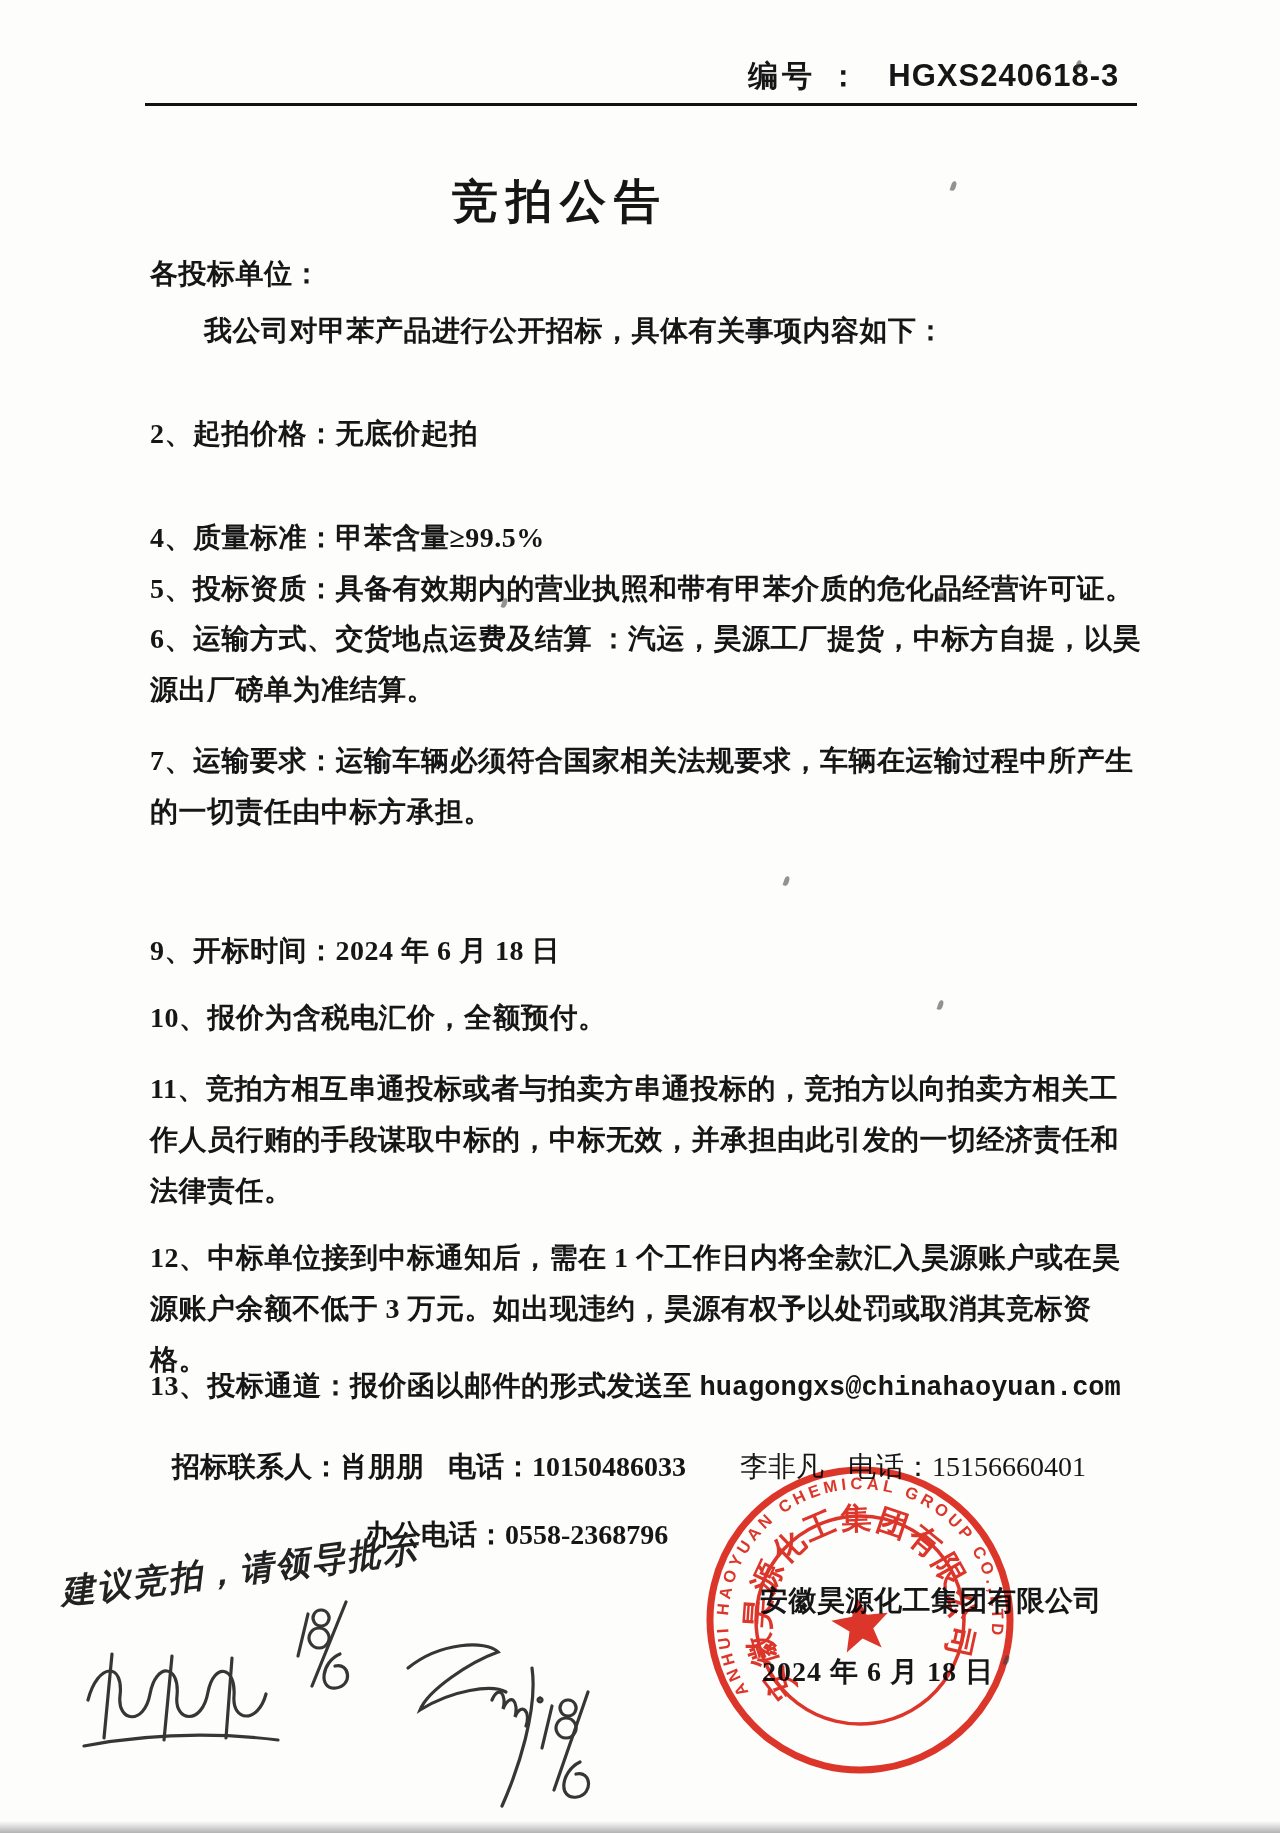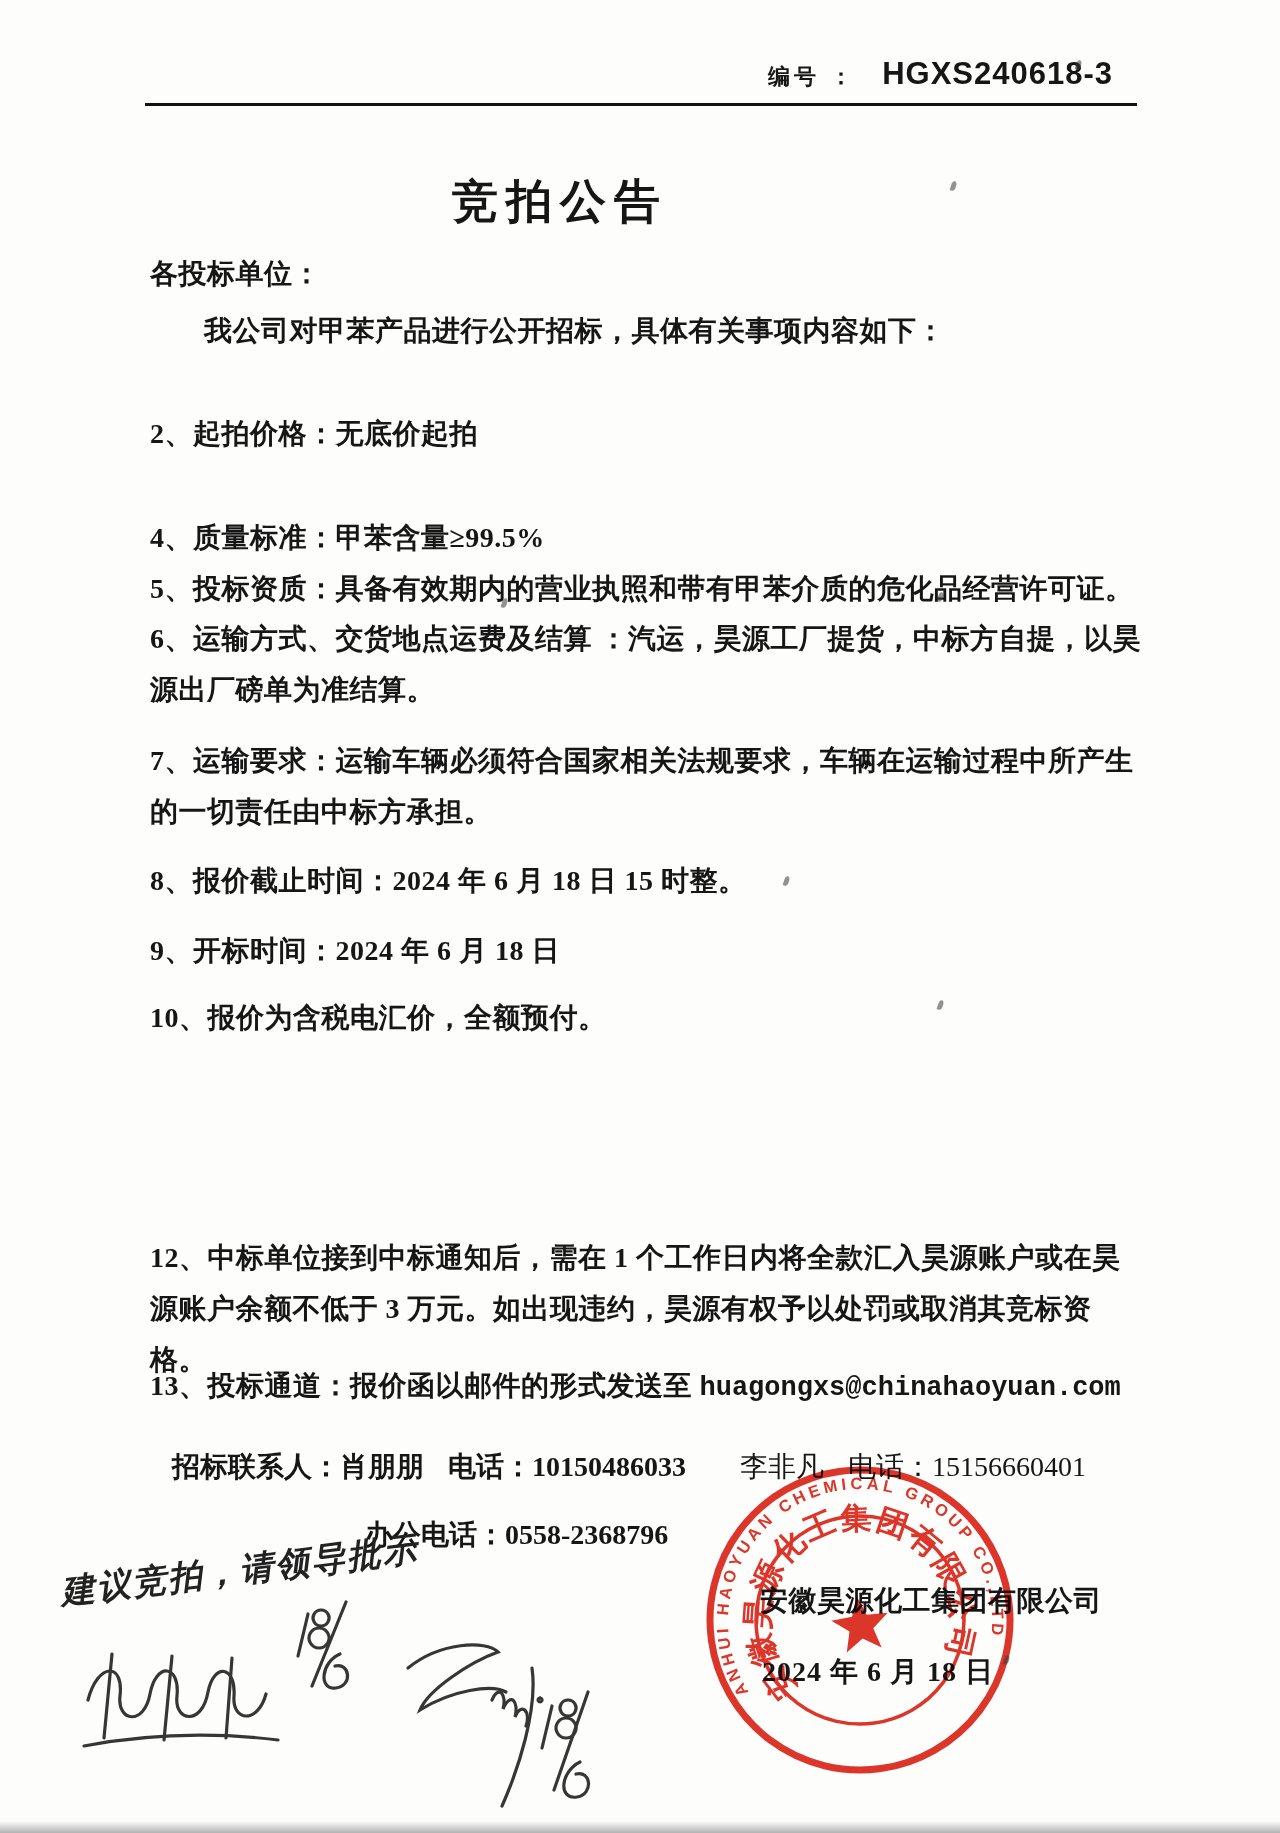--- a/index.html
+++ b/index.html
@@ -11,21 +11,21 @@
     overflow:hidden;
   }
   .page{position:absolute;inset:0;}
   
   .doc-no{
     position:absolute;left:748px;top:56px;
     font-family:"Liberation Sans","DejaVu Sans",sans-serif;
     font-weight:700;font-size:31px;letter-spacing:1px;
     display:flex;gap:26px;align-items:baseline;white-space:nowrap;
   }
-  .doc-no .lbl{font-size:22px;letter-spacing:4px;margin-left:20px;}
+  .doc-no .lbl{font-size:30px;letter-spacing:4px;}
   .rule{position:absolute;left:145px;top:103px;width:992px;height:3px;background:#121212;}
   .title{
     position:absolute;left:160px;top:171px;width:800px;margin:0;
     text-align:center;font-size:46px;font-weight:700;letter-spacing:8px;
   }
   
   .line,.clause{
     position:absolute;left:150px;width:995px;
     font-size:28px;font-weight:700;letter-spacing:.5px;
     line-height:51px;
@@ -68,23 +68,23 @@
   <h1 class="title">竞拍公告</h1>
 
   <div class="line" style="top:248px">各投标单位：</div>
   <div class="line intro" style="top:305px">我公司对甲苯产品进行公开招标，具体有关事项内容如下：</div>
 
   <div class="clause" style="top:408px">2、起拍价格：无底价起拍</div>
   <div class="clause" style="top:512px">4、质量标准：甲苯含量≥99.5%</div>
   <div class="clause" style="top:563px">5、投标资质：具备有效期内的营业执照和带有甲苯介质的危化品经营许可证。</div>
   <div class="clause" style="top:613px">6、运输方式、交货地点运费及结算 ：汽运，昊源工厂提货，中标方自提，以昊源出厂磅单为准结算。</div>
   <div class="clause" style="top:735px">7、运输要求：运输车辆必须符合国家相关法规要求，车辆在运输过程中所产生的一切责任由中标方承担。</div>
-  <div class="clause" style="top:855px">8、报价截止时间：2024 年 6 月 18 日 15 时整。</div>
   <div class="clause" style="top:925px">9、开标时间：2024 年 6 月 18 日</div>
   <div class="clause" style="top:992px">10、报价为含税电汇价，全额预付。</div>
+  <div class="clause" style="top:1063px">11、竞拍方相互串通投标或者与拍卖方串通投标的，竞拍方以向拍卖方相关工作人员行贿的手段谋取中标的，中标无效，并承担由此引发的一切经济责任和法律责任。</div>
   <div class="clause" style="top:1232px">12、中标单位接到中标通知后，需在 1 个工作日内将全款汇入昊源账户或在昊源账户余额不低于 3 万元。如出现违约，昊源有权予以处罚或取消其竞标资格。</div>
   <div class="clause" style="top:1360px">
     <span>13、投标通道：报价函以邮件的形式发送至 </span><span class="email">huagongxs@chinahaoyuan.com</span>
   </div>
 
   <div class="contact-left">
     <span>招标联系人：</span><span>肖朋朋</span><span class="gap-s"></span><span>电话：</span><span>10150486033</span>
   </div>
   <div class="contact-right">
     <span>李非凡</span><span class="gap-s"></span><span>电话：</span><span>15156660401</span>

